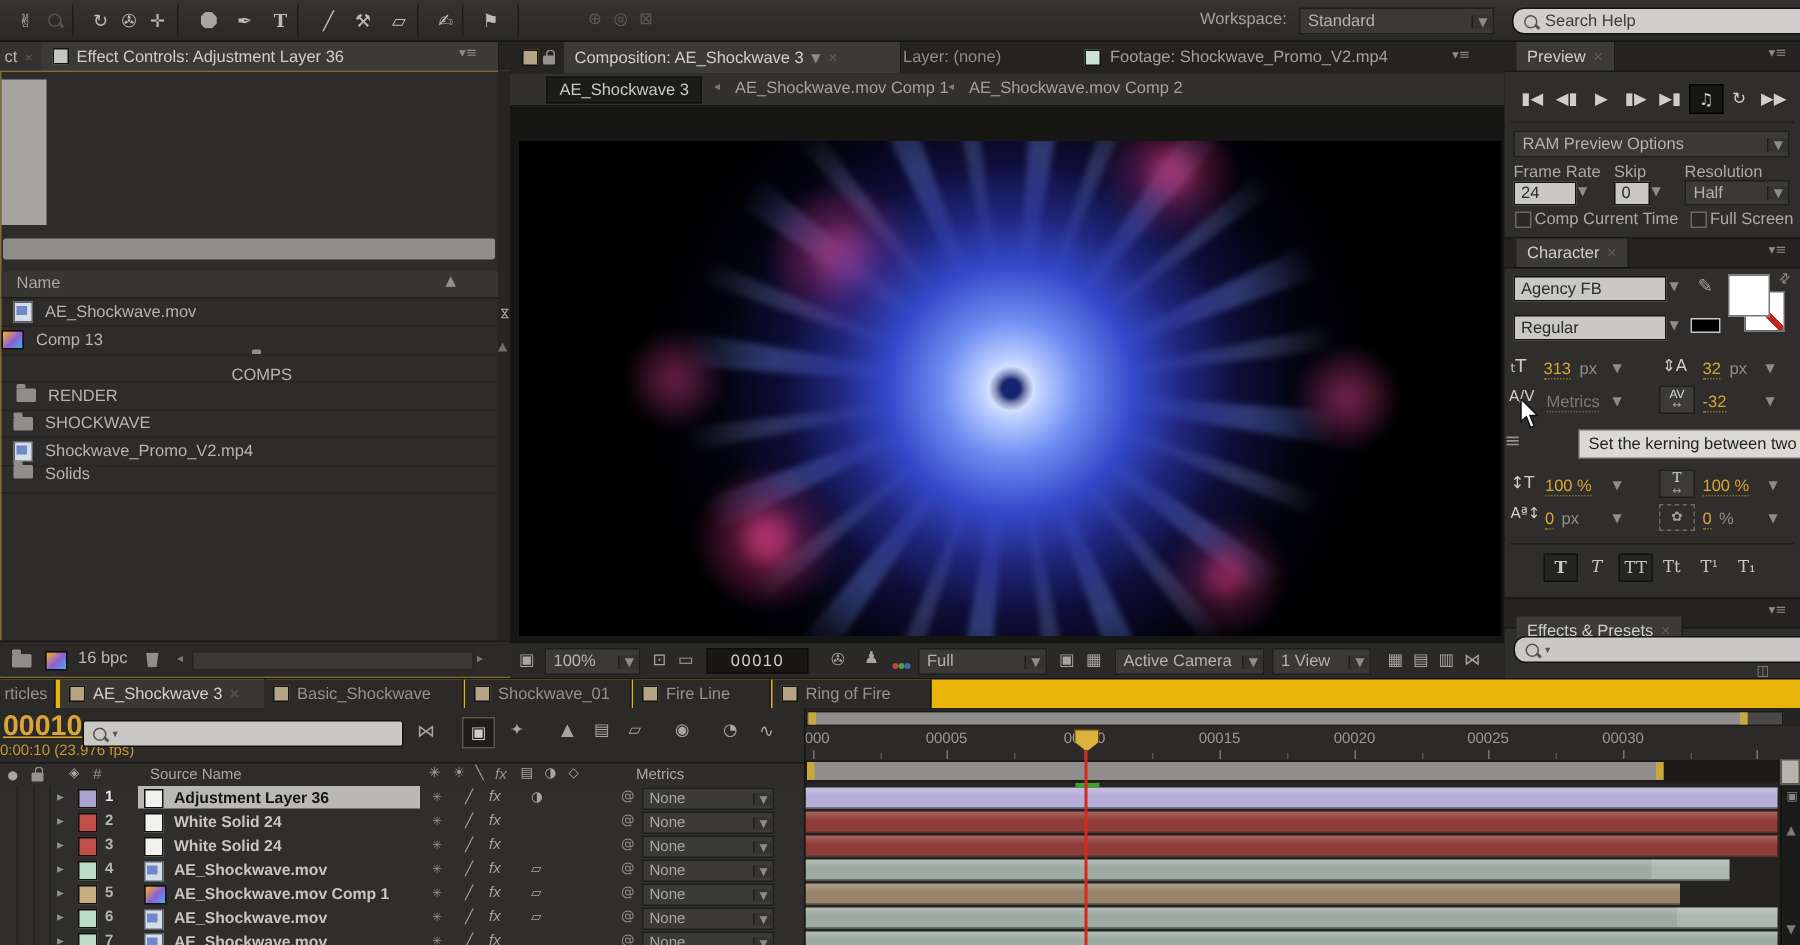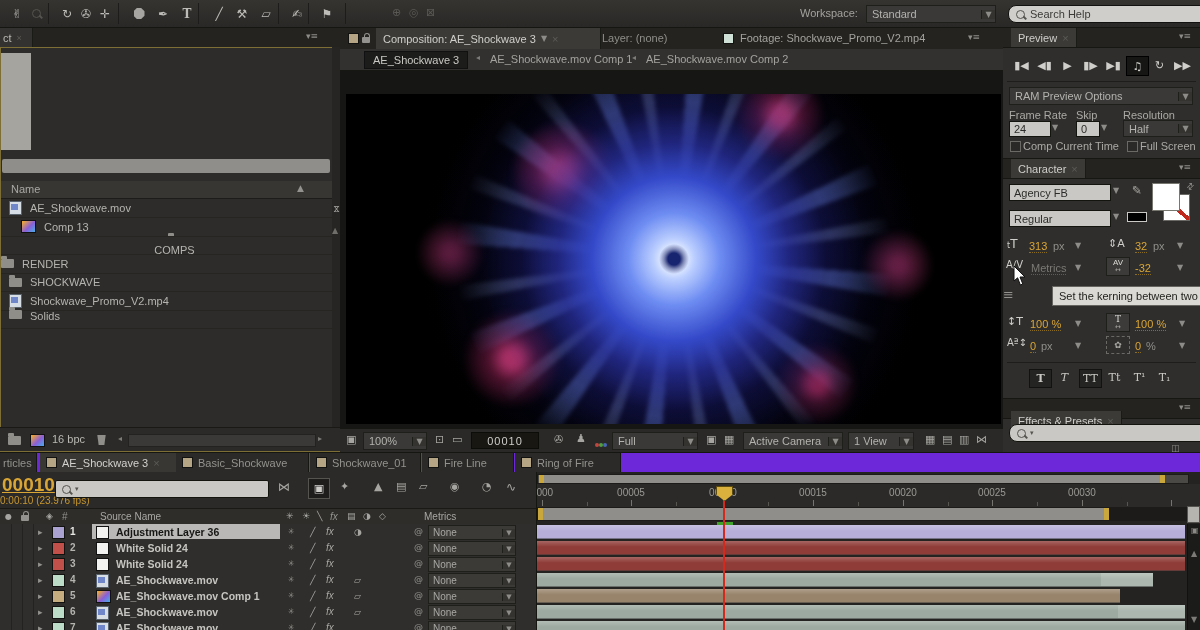--- a/index.html
+++ b/index.html
@@ -97,46 +97,50 @@
       <span class="nw" style="color:#3c3b38">Search Help</span>
     </div>
   </div>
 
   <div class="abs" style="left:0;top:28px;width:340px;height:424px;background:#2d2c2a;border-right:1px solid #151512">
     <div class="abs panel-tabs" style="left:0;top:0;width:340px;height:19px">
       <div class="abs tab" style="left:0;top:0;height:19px;width:26px;padding:0 3px">
         <span>ct</span>
         <span class="dim" style="font-size:9px">×</span>
       </div>
+      <div class="abs tab active" style="left:28px;top:0;height:19px;width:290px">
+        <span class="swatch" style="background:#c6c5c1"></span>
+        <span class="nw">Effect Controls: Adjustment Layer 36</span>
+      </div>
       <span class="abs i" style="left:306px;top:4px;font-size:9px;color:#8d8c88">▾≡</span>
     </div>
 
     <div class="abs" style="left:0;top:19px;width:338px;height:403px;border:1px solid #7c6e35;pointer-events:none"></div>
 
     <div class="abs" style="left:1px;top:25px;width:30px;height:97px;background:#a5a49f"></div>
     <div class="abs" style="left:2px;top:131px;width:328px;height:14px;background:#8f8e8a;border-radius:2px"></div>
 
     <div class="abs" style="left:1px;top:153px;width:331px;height:17px;background:#383633;border-bottom:1px solid #1d1c1a">
       <span class="abs nw" style="left:10px;top:2px;color:#a8a7a3">Name</span>
       <span class="abs i" style="left:296px;top:3px;font-size:9px;color:#93928e">▲</span>
     </div>
     <div id="project-list">
         <div style="position: absolute; left: 1px; top: 171px; width: 331px; height: 18px; border-bottom: 1px solid rgb(38, 37, 34); display: flex; align-items: center; gap: 8px; padding-left: 8px;">
           <span class="fico"></span>
           <span style="color: rgb(181, 180, 176);">AE_Shockwave.mov</span>
         </div>
-        <div style="position: absolute; left: 1px; top: 189.5px; width: 331px; height: 18px; border-bottom: 1px solid rgb(38, 37, 34); display: flex; align-items: center; gap: 8px; padding-left: 20px; text-align: right;">
+        <div style="position: absolute; left: 1px; top: 189.5px; width: 331px; height: 18px; border-bottom: 1px solid rgb(38, 37, 34); display: flex; align-items: center; gap: 8px; padding-left: 0; text-align: right;">
           <span class="cico"></span>
           <span style="color: rgb(181, 180, 176);">Comp 13</span>
         </div>
         <div style="position: absolute; left: 1px; top: 208px; width: 331px; height: 18px; border-bottom: 1px solid rgb(38, 37, 34); display: flex; align-items: center; gap: 8px; padding-left: 8px; flex-direction: column;">
           <span class="folder"></span>
           <span style="color: rgb(181, 180, 176);">COMPS</span>
         </div>
-        <div style="position: absolute; left: 1px; top: 226.5px; width: 331px; height: 18px; border-bottom: 1px solid rgb(38, 37, 34); display: flex; align-items: center; gap: 8px; padding-left: 0;">
+        <div style="position: absolute; left: 1px; top: 226.5px; width: 331px; height: 18px; border-bottom: 1px solid rgb(38, 37, 34); display: flex; align-items: center; gap: 8px; padding-left: 10px;">
           <span class="folder"></span>
           <span style="color: rgb(181, 180, 176);">RENDER</span>
         </div>
         <div style="position: absolute; left: 1px; top: 245px; width: 331px; height: 18px; border-bottom: 1px solid rgb(38, 37, 34); display: flex; align-items: center; gap: 8px; padding-left: 8px;">
           <span class="folder"></span>
           <span style="color: rgb(181, 180, 176);">SHOCKWAVE</span>
         </div>
         <div style="position: absolute; left: 1px; top: 263.5px; width: 331px; height: 18px; border-bottom: 1px solid rgb(38, 37, 34); display: flex; align-items: center; gap: 8px; padding-left: 8px;">
           <span class="fico"></span>
           <span style="color: rgb(181, 180, 176);">Shockwave_Promo_V2.mp4</span>
@@ -365,21 +369,21 @@
       </div>
       <span class="abs i" style="left:176px;top:4px;font-size:9px;color:#8d8c88">▾≡</span>
     </div>
     <div class="abs" style="left:6px;top:396px;width:184px;height:16px;background:#c9c8c4;border:1px solid #14140f;border-radius:8px;display:flex;align-items:center;gap:4px;padding:0 7px">
       <span class="lens"></span>
       <span class="i" style="font-size:7px;color:#55544f">▾</span>
     </div>
     <span class="abs i" style="left:168px;top:416px;font-size:9px;color:#8d8c88">◫</span>
   </div>
 
-  <div class="abs" style="left:0;top:452px;width:1200px;height:20px;background:#6d28d9;border-top:1px solid #151512;border-bottom:1px solid #151512">
+  <div class="abs" style="left:0;top:452px;width:1200px;height:20px;background:#eab308;border-top:1px solid #151512;border-bottom:1px solid #151512">
     <div id="tl-tabs">
         <div style="position: absolute; left: 0px; top: 0px; width: 33px; height: 19px; display: flex; align-items: center; gap: 5px; padding-left: 3px; border-right: 1px solid rgb(22, 22, 19); background: rgb(43, 42, 40); color: rgb(147, 146, 142);">
           <span class="nw">rticles</span>
         </div>
         <div style="position: absolute; left: 40px; top: 0px; width: 130px; height: 19px; display: flex; align-items: center; gap: 5px; padding-left: 6px; border-right: 1px solid rgb(22, 22, 19); background: rgb(56, 55, 52); color: rgb(210, 209, 205);">
           <span class="swatch" style="background: rgb(181, 165, 133);"></span>
           <span class="nw">AE_Shockwave 3</span>
           <span class="dim">×</span>
         </div>
         <div style="position: absolute; left: 176px; top: 0px; width: 126px; height: 19px; display: flex; align-items: center; gap: 5px; padding-left: 6px; border-right: 1px solid rgb(22, 22, 19); background: rgb(43, 42, 40); color: rgb(147, 146, 142);">

